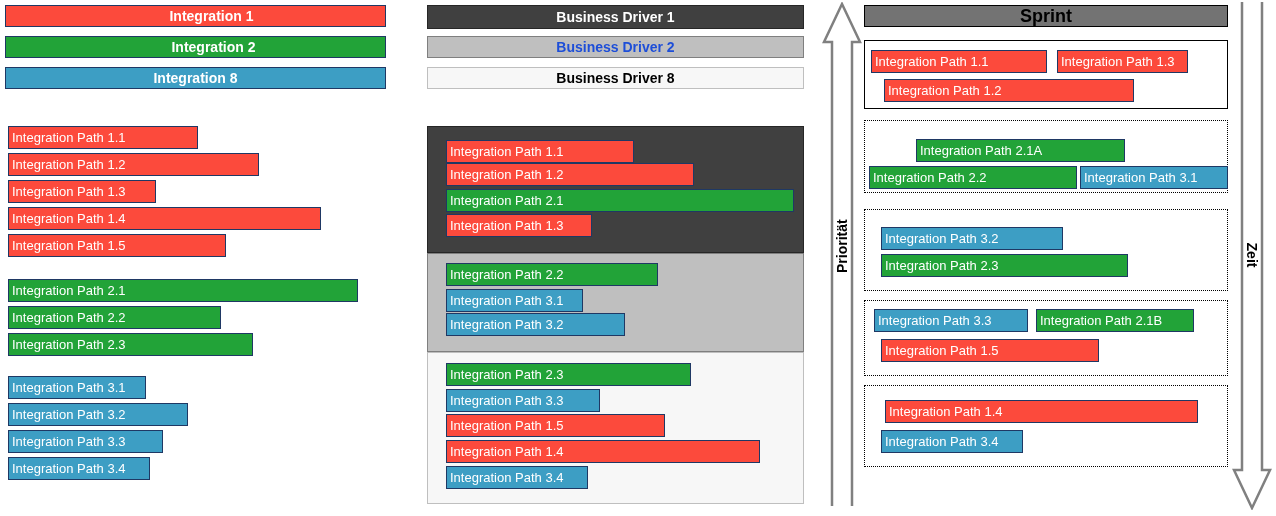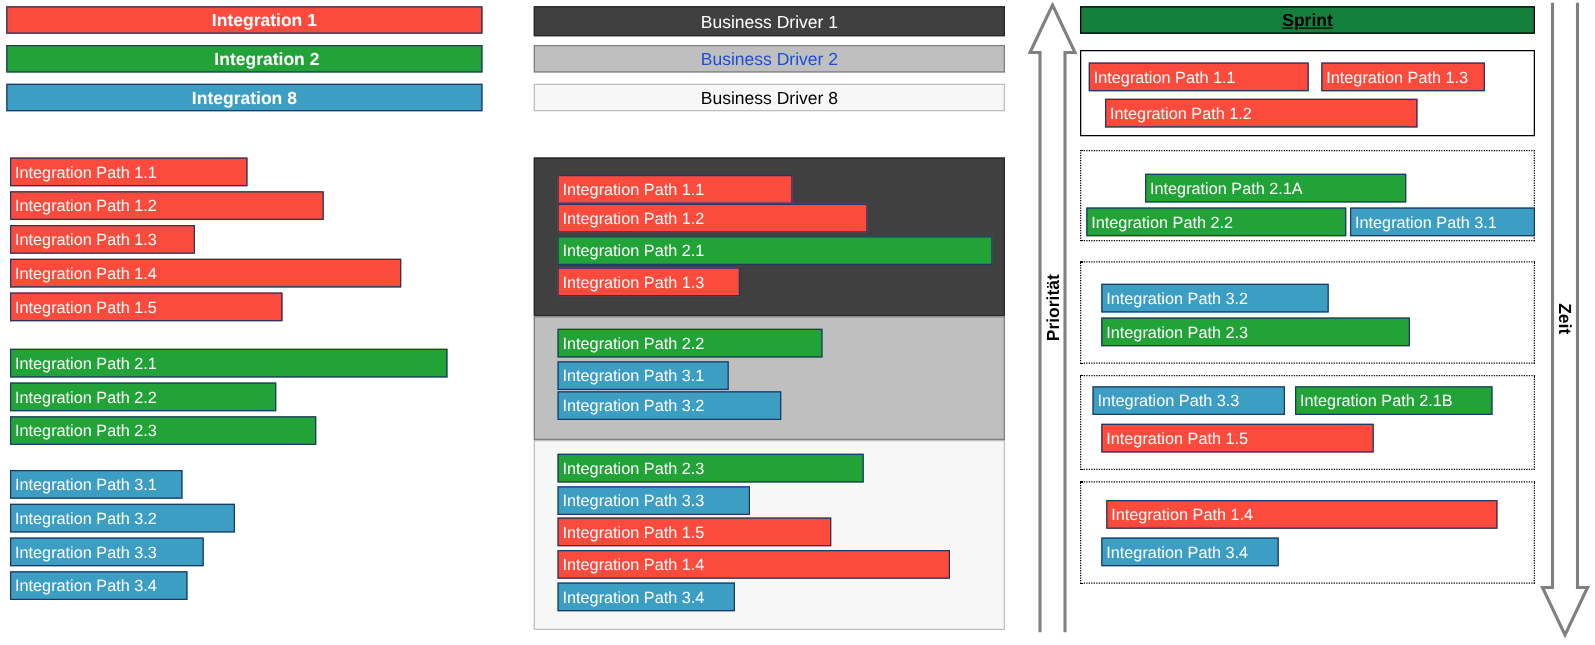--- a/index.html
+++ b/index.html
@@ -42,49 +42,48 @@
   .c-green { background: #22a338; }
   .c-blue  { background: #3d9ec4; }
 
   
   .bd {
     position: absolute;
     box-sizing: border-box;
     display: flex;
     align-items: center;
     justify-content: center;
-    font-weight: normal;
+    font-weight: bold;
     font-size: 14px;
     white-space: nowrap;
   }
   .bd-1 { background: #404040; color: #ffffff; border: 1px solid #262626; }
   .bd-2 { background: #bfbfbf; color: #1d4ed8; border: 1px solid #7f7f7f; }
   .bd-3 { background: #f7f7f7; color: #000000; border: 1px solid #bfbfbf; }
 
   
   .panel {
     position: absolute;
     box-sizing: border-box;
   }
   .panel-dark  { background: #404040; border: 1px solid #262626; }
   .panel-gray  { background: #bfbfbf; border: 1px solid #7f7f7f; }
   .panel-white { background: #f7f7f7; border: 1px solid #bfbfbf; }
 
   
   .sprint-header {
     position: absolute;
     box-sizing: border-box;
-    background: #15803d;
+    background: #737373;
     border: 1.5px solid #000000;
     display: flex;
     align-items: center;
     justify-content: center;
     font-weight: bold;
-    font-size: 14px;
-    text-decoration: underline;
+    font-size: 18px;
   }
   .sprint-box {
     position: absolute;
     box-sizing: border-box;
     background: #ffffff;
     border: 1.5px solid #000000;
   }
   .sprint-box.dotted { border: 1.5px dotted #000000; }
 
   

